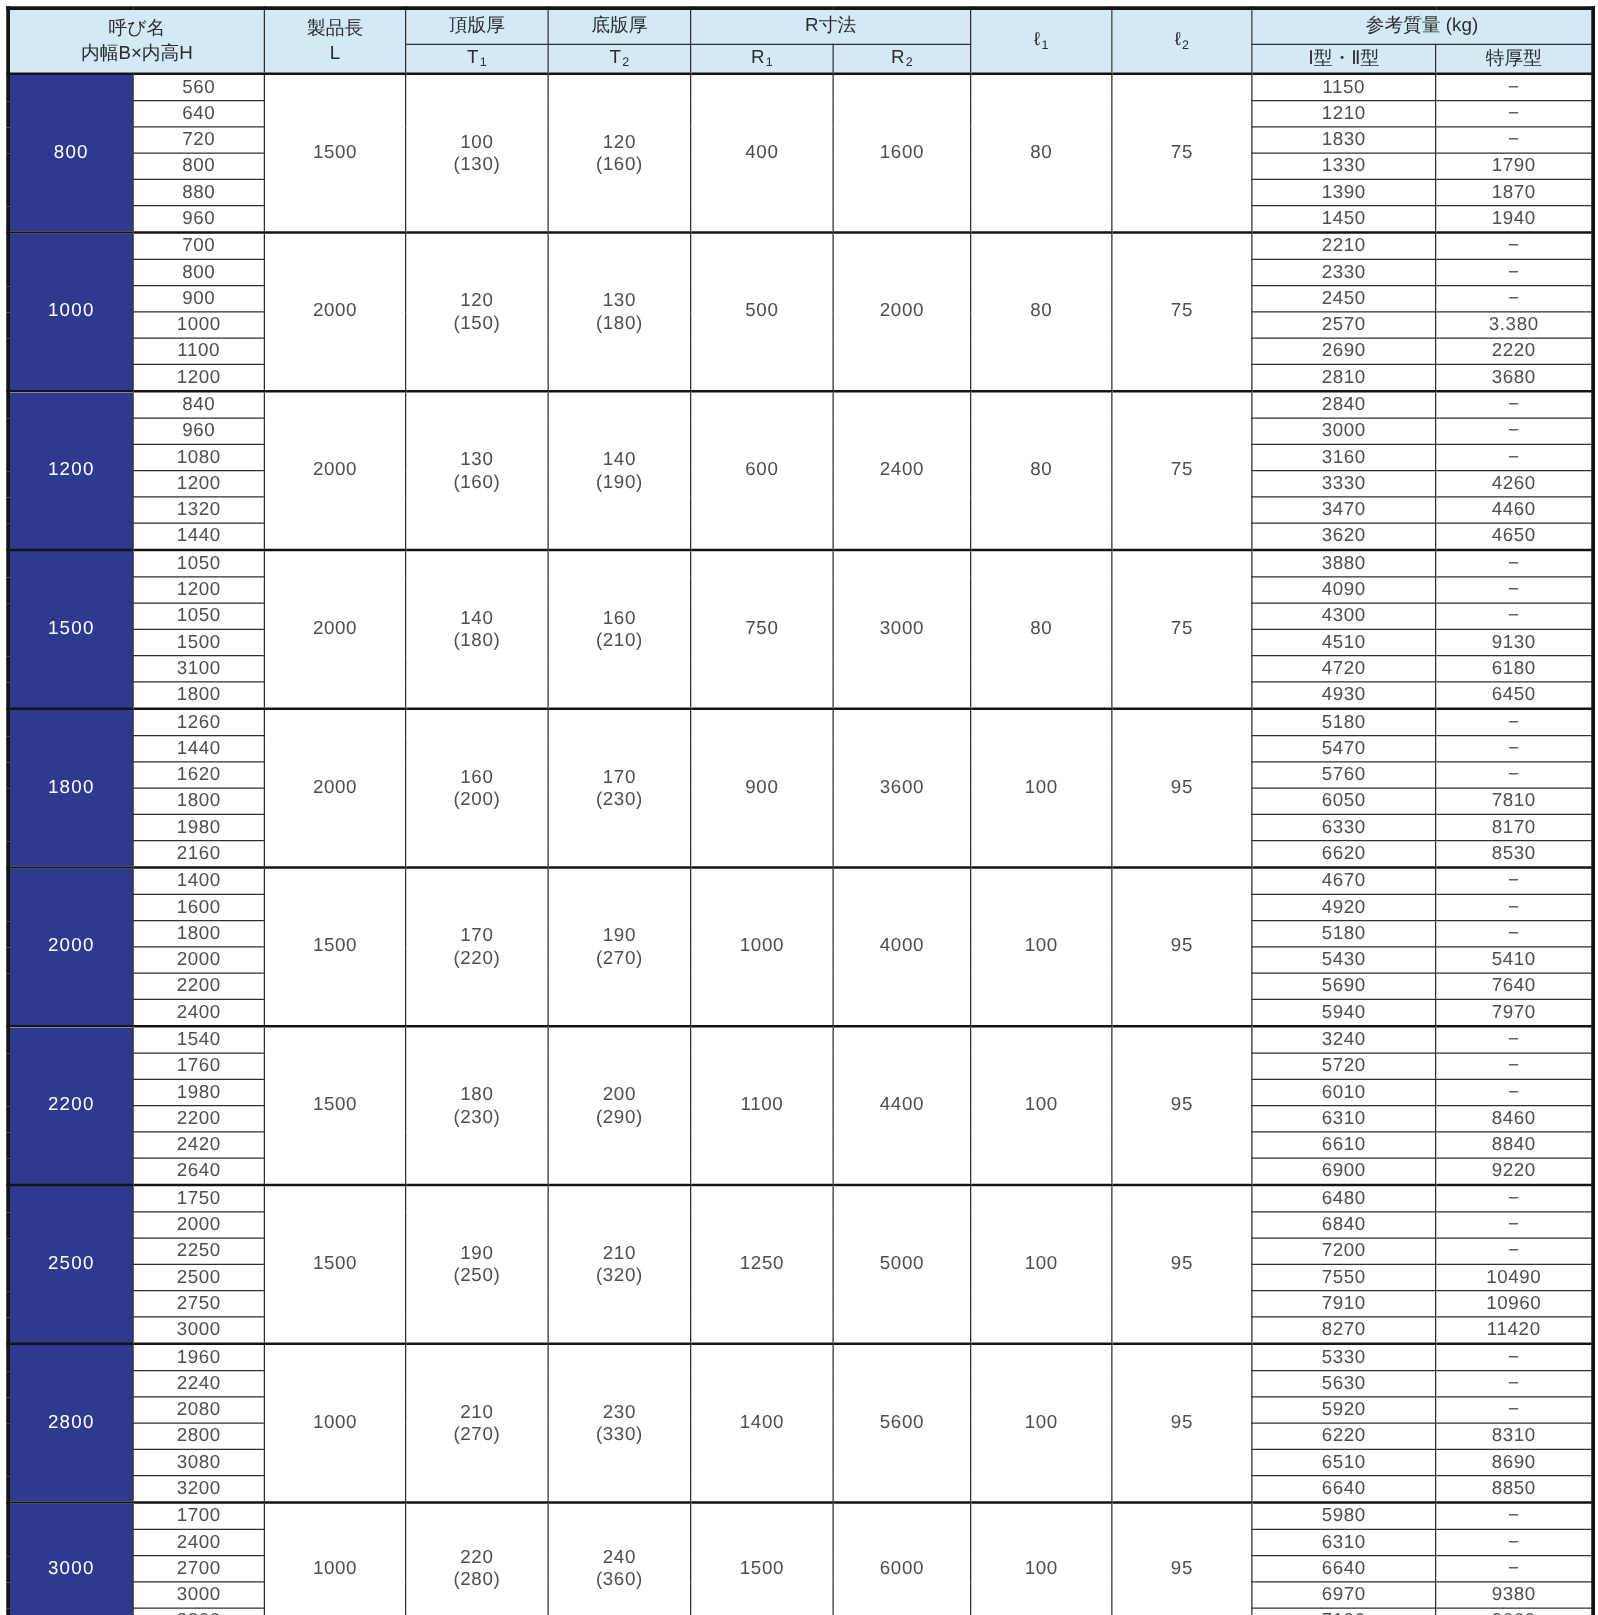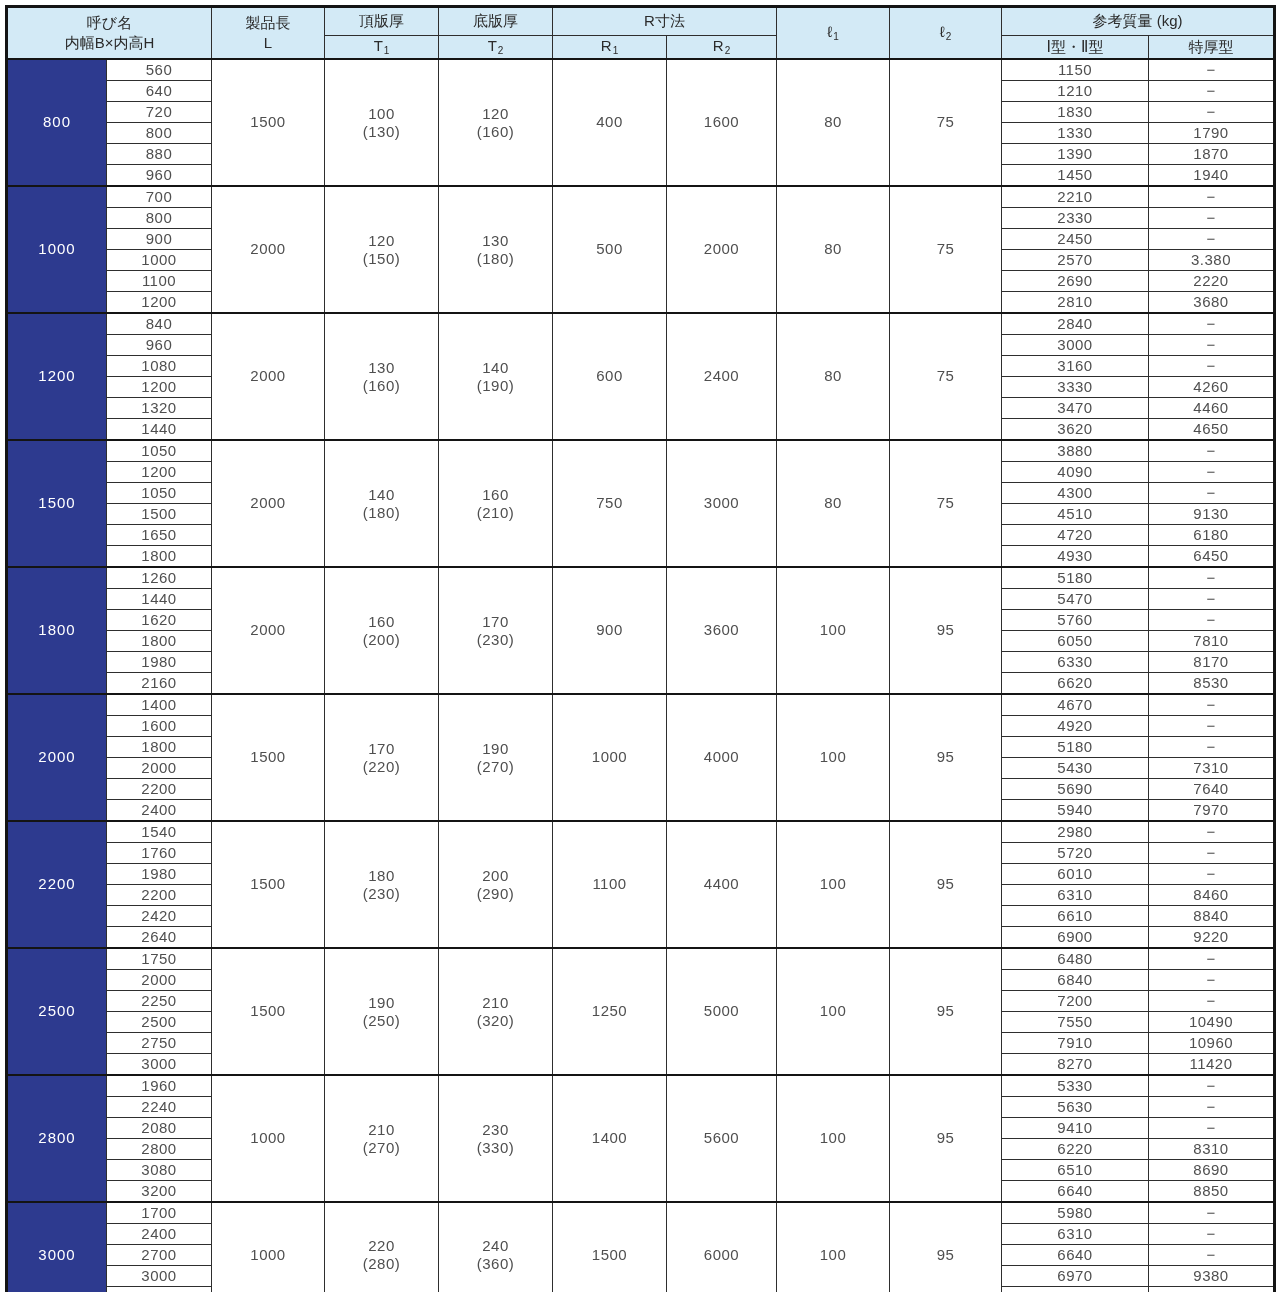--- a/index.html
+++ b/index.html
@@ -255,21 +255,21 @@
           <td class="h-cell">1050</td>
           <td class="m-cell">4300</td>
           <td class="m-cell">−</td>
         </tr>
         <tr>
           <td class="h-cell">1500</td>
           <td class="m-cell">4510</td>
           <td class="m-cell">9130</td>
         </tr>
         <tr>
-          <td class="h-cell">1650</td>
+          <td class="h-cell">3100</td>
           <td class="m-cell">4720</td>
           <td class="m-cell">6180</td>
         </tr>
         <tr>
           <td class="h-cell">1800</td>
           <td class="m-cell">4930</td>
           <td class="m-cell">6450</td>
         </tr>
         <tr class="group-first">
           <td rowspan="6" class="b-cell">1800</td>
@@ -340,21 +340,21 @@
           <td class="m-cell">−</td>
         </tr>
         <tr>
           <td class="h-cell">1800</td>
           <td class="m-cell">5180</td>
           <td class="m-cell">−</td>
         </tr>
         <tr>
           <td class="h-cell">2000</td>
           <td class="m-cell">5430</td>
-          <td class="m-cell">7310</td>
+          <td class="m-cell">5410</td>
         </tr>
         <tr>
           <td class="h-cell">2200</td>
           <td class="m-cell">5690</td>
           <td class="m-cell">7640</td>
         </tr>
         <tr>
           <td class="h-cell">2400</td>
           <td class="m-cell">5940</td>
           <td class="m-cell">7970</td>
@@ -368,21 +368,21 @@
             <div>(230)</div>
           </td>
           <td rowspan="6" class="two-line">
             <div>200</div>
             <div>(290)</div>
           </td>
           <td rowspan="6">1100</td>
           <td rowspan="6">4400</td>
           <td rowspan="6">100</td>
           <td rowspan="6">95</td>
-          <td class="m-cell">2980</td>
+          <td class="m-cell">3240</td>
           <td class="m-cell">−</td>
         </tr>
         <tr>
           <td class="h-cell">1760</td>
           <td class="m-cell">5720</td>
           <td class="m-cell">−</td>
         </tr>
         <tr>
           <td class="h-cell">1980</td>
           <td class="m-cell">6010</td>
@@ -466,21 +466,21 @@
           <td class="m-cell">5330</td>
           <td class="m-cell">−</td>
         </tr>
         <tr>
           <td class="h-cell">2240</td>
           <td class="m-cell">5630</td>
           <td class="m-cell">−</td>
         </tr>
         <tr>
           <td class="h-cell">2080</td>
-          <td class="m-cell">9410</td>
+          <td class="m-cell">5920</td>
           <td class="m-cell">−</td>
         </tr>
         <tr>
           <td class="h-cell">2800</td>
           <td class="m-cell">6220</td>
           <td class="m-cell">8310</td>
         </tr>
         <tr>
           <td class="h-cell">3080</td>
           <td class="m-cell">6510</td>

